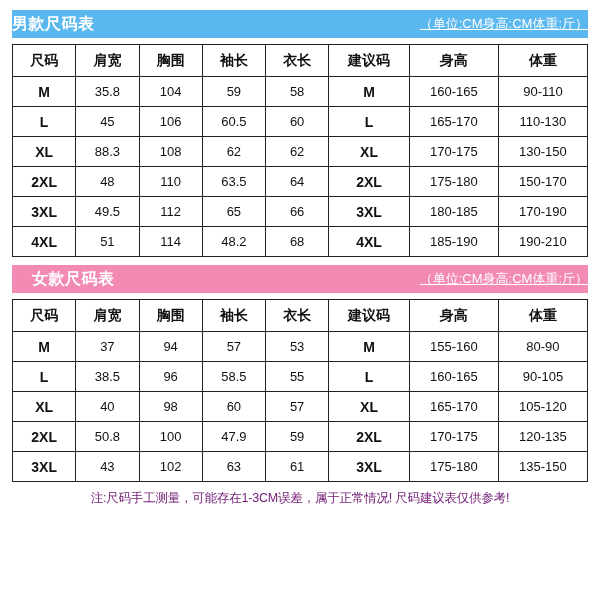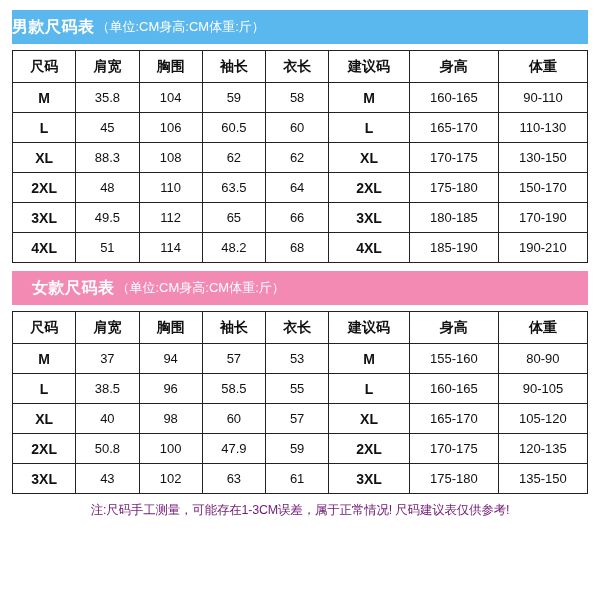--- a/index.html
+++ b/index.html
@@ -14,44 +14,45 @@
     overflow: hidden;
   }
   .page {
     width: 600px;
     height: 600px;
     box-sizing: border-box;
     padding: 10px 12px 0 12px;
     position: relative;
   }
   .banner {
-    height: 34px;
+    height: 28px;
     display: flex;
     align-items: center;
-    justify-content: flex-start;
+    justify-content: space-between;
     margin-bottom: 6px;
   }
   .banner.men {
     background: #5bb8ee;
   }
   .banner.women {
     background: #f38ab4;
     margin-top: 8px;
     padding-left: 20px;
   }
   .banner-title {
     color: #ffffff;
     font-size: 16px;
     font-weight: bold;
     letter-spacing: 0.5px;
   }
   .banner-sub {
     color: #ffffff;
     font-size: 13px;
     margin-left: 2px;
+    text-decoration: underline;
   }
   table.size-table {
     width: 100%;
     border-collapse: collapse;
     table-layout: fixed;
   }
   table.size-table th,
   table.size-table td {
     border: 1px solid #222222;
     text-align: center;

